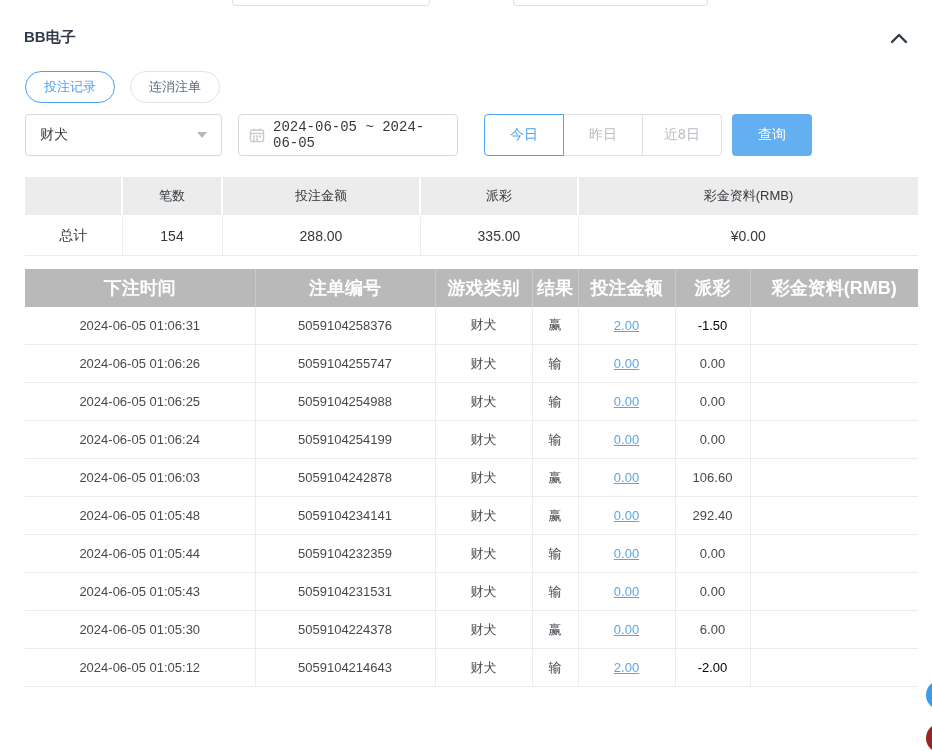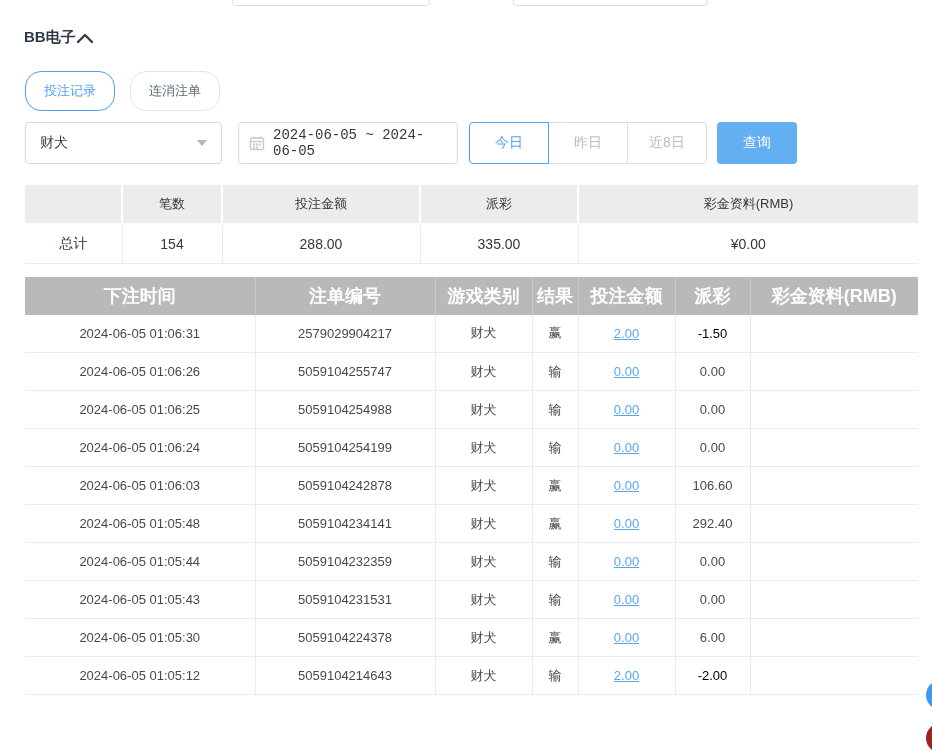--- a/index.html
+++ b/index.html
@@ -11,29 +11,29 @@
   }
   
   .top-cut {
     position:absolute; top:-32px; height:38px;
     border:1px solid #dcdfe3; border-radius:4px; background:#fff;
   }
   .top-cut-1 { left:232px; width:198px; }
   .top-cut-2 { left:513px; width:195px; }
 
   .panel-header {
-    display:flex; align-items:center;
+    display:flex; justify-content:space-between; align-items:center;
     padding:28px 24px 0 24px;
   }
   .panel-title { font-size:15px; font-weight:bold; color:#2f3b48; }
   .chevron { cursor:pointer; display:flex; align-items:center; }
 
   .tabs { padding:24px 0 0 25px; display:flex; }
   .tab {
-    height:40px; padding:0 18px; margin-right:15px;
+    height:32px; padding:0 18px; margin-right:15px;
     background:#fff; border:1px solid #e2e5e8; border-radius:16px;
     font-size:13px; color:#5f6b77; cursor:pointer;
     font-family:inherit; line-height:30px;
   }
   .tab.active { border-color:#4ca2f5; color:#4ca2f5; }
 
   .filter-row { padding:11px 0 0 25px; display:flex; align-items:center; }
   .select {
     width:197px; height:42px; border:1px solid #d6d9dd; border-radius:4px;
     display:flex; align-items:center; justify-content:space-between;
@@ -43,21 +43,21 @@
     width:0; height:0; border-left:5px solid transparent;
     border-right:5px solid transparent; border-top:6px solid #b3b8bd;
   }
   .date-input {
     margin-left:16px; width:220px; height:42px;
     border:1px solid #d6d9dd; border-radius:4px; background:#fff;
     display:flex; align-items:center; padding:0 10px;
     font-size:14px; color:#33383d; cursor:pointer;font-family:Liberation Mono, monospace;
   }
   .cal-icon { margin-right:8px; display:flex; }
-  .btn-group { margin-left:11px; display:flex;justify-content:space-between; }
+  .btn-group { margin-left:26px; display:flex;justify-content:space-between; }
   .qbtn {
     height:42px; width:80px; background:#fff;
     border:1px solid #dcdfe3; font-size:14px; color:#b8bdc2;
     cursor:pointer; font-family:inherit; margin-left:-1px; position:relative;
   }
   .qbtn:first-child { margin-left:0; border-radius:4px 0 0 4px; }
   .qbtn:last-child { border-radius:0 4px 4px 0; }
   .qbtn.active { border-color:#4ca2f5; color:#4ca2f5; z-index:2; }
   .search-btn {
     margin-left:10px; height:42px; width:80px;
@@ -197,21 +197,21 @@
         <th>游戏类别</th>
         <th>结果</th>
         <th>投注金额</th>
         <th>派彩</th>
         <th>彩金资料(RMB)</th>
       </tr>
     </thead>
     <tbody>
     <tr>
       <td>2024-06-05 01:06:31</td>
-      <td>2579029904217</td>
+      <td>5059104258376</td>
       <td>财犬</td>
       <td>赢</td>
       <td><a>2.00</a></td>
       <td class="neg">-1.50</td>
       <td></td>
     </tr>
 
     <tr>
       <td>2024-06-05 01:06:26</td>
       <td>5059104255747</td>

